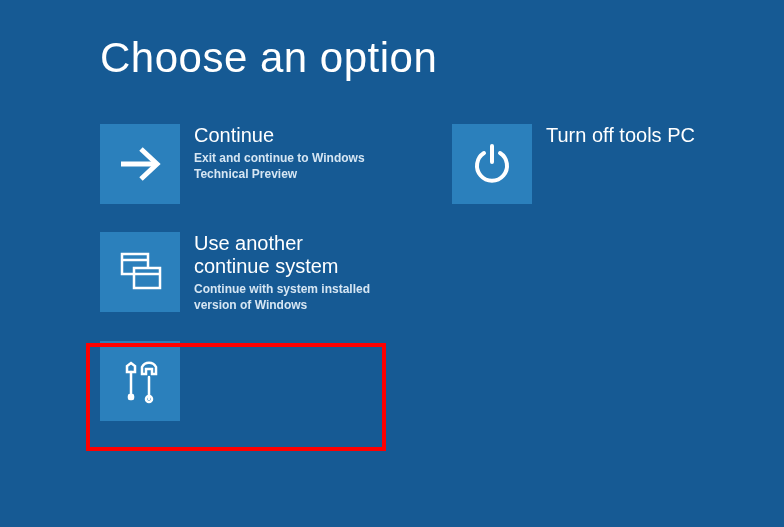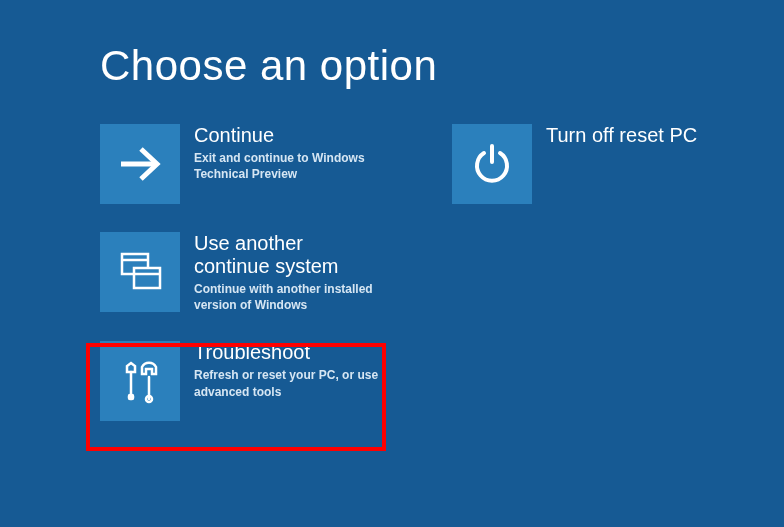--- a/index.html
+++ b/index.html
@@ -6,21 +6,21 @@
   html, body { width: 784px; height: 527px; overflow: hidden; }
   body {
     background: #165a94;
     font-family: "Segoe UI Light", "Segoe UI", Arial, sans-serif;
     color: #ffffff;
     position: relative;
   }
   .page-title {
     position: absolute;
     left: 100px;
-    top: 42px;
+    top: 34px;
     font-size: 42px;
     font-weight: 200;
     letter-spacing: 0.5px;
   }
   .options {
     position: absolute;
     left: 100px;
     top: 124px;
     display: flex;
     gap: 72px;
@@ -98,58 +98,54 @@
           <g stroke="#ffffff" stroke-width="2.5" fill="none">
             <rect x="8" y="8" width="26" height="20"></rect>
             <line x1="8" y1="14" x2="34" y2="14"></line>
             <rect x="20" y="22" width="26" height="20" fill="#2b80bc"></rect>
             <line x1="20" y1="28" x2="46" y2="28"></line>
           </g>
         </svg>
       </div>
       <div class="text">
         <div class="title">Use another continue system</div>
-        <div class="desc">Continue with another installed version of Windows</div>
+        <div class="desc">Continue with system installed version of Windows</div>
       </div>
     </div>
 
     <div class="tile">
       <div class="icon-box">
         <svg width="48" height="48" viewBox="0 0 48 48">
           <g stroke="#ffffff" stroke-width="2.5" fill="none" stroke-linecap="round">
             <line x1="15" y1="15" x2="15" y2="40"></line>
             <path d="M11 15 L11 9 L15 6 L19 9 L19 15 Z" fill="none"></path>
             <line x1="15" y1="40" x2="15" y2="40"></line>
             <rect x="13" y="38" width="4" height="4" rx="1"></rect>
             <path d="M33 20 L33 42"></path>
             <circle cx="33" cy="42" r="3"></circle>
             <path d="M26 10 A8 8 0 0 1 40 10 L40 17 L36 17 L36 12 L30 12 L30 17 L26 17 Z" fill="none"></path>
           </g>
         </svg>
       </div>
-      <div class="text">
-        <div class="title">Troubleshoot</div>
-        <div class="desc">Refresh or reset your PC, or use advanced tools</div>
-      </div>
     </div>
 
   </div>
 
   <div class="col">
 
     <div class="tile">
       <div class="icon-box">
         <svg width="48" height="48" viewBox="0 0 48 48">
           <g stroke="#ffffff" stroke-width="4" fill="none" stroke-linecap="round">
             <path d="M16 13 A15 15 0 1 0 32 13"></path>
             <line x1="24" y1="6" x2="24" y2="22"></line>
           </g>
         </svg>
       </div>
       <div class="text">
-        <div class="title">Turn off reset PC</div>
+        <div class="title">Turn off tools PC</div>
       </div>
     </div>
 
   </div>
 </div>
 
 <div class="highlight"></div>
 
 </body></html>

